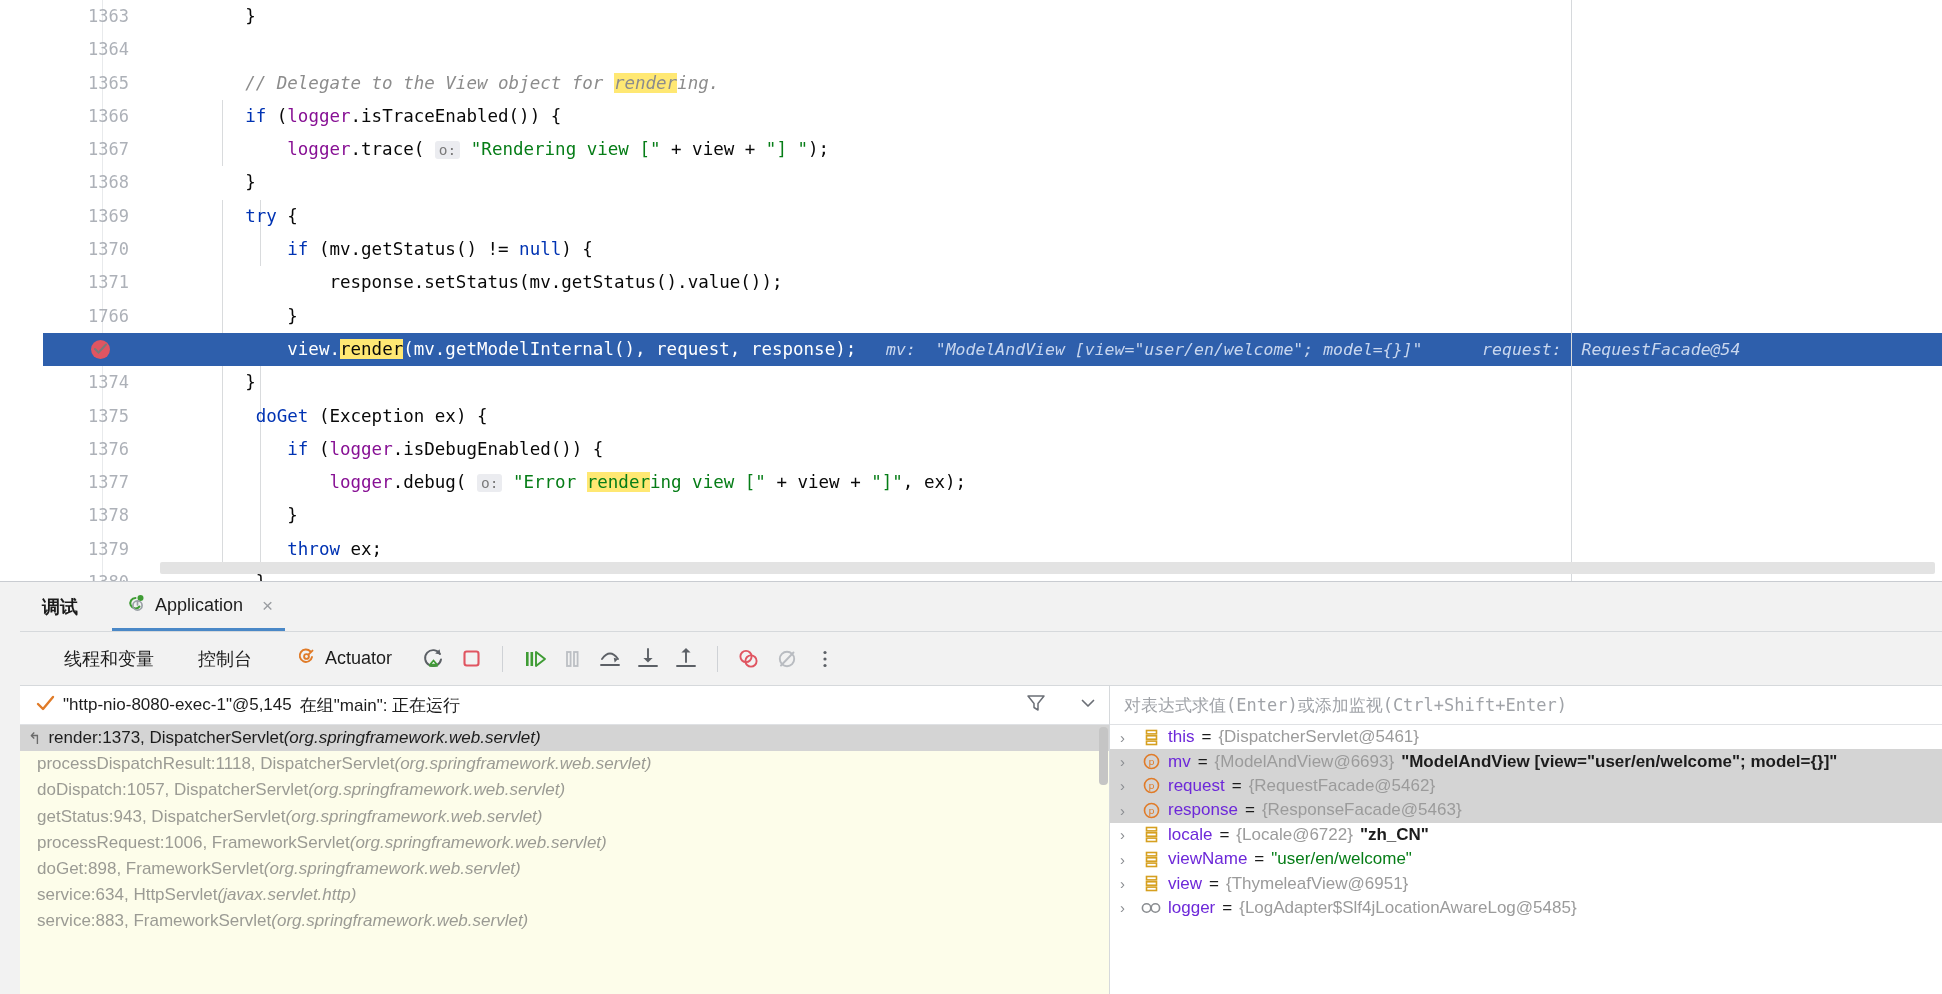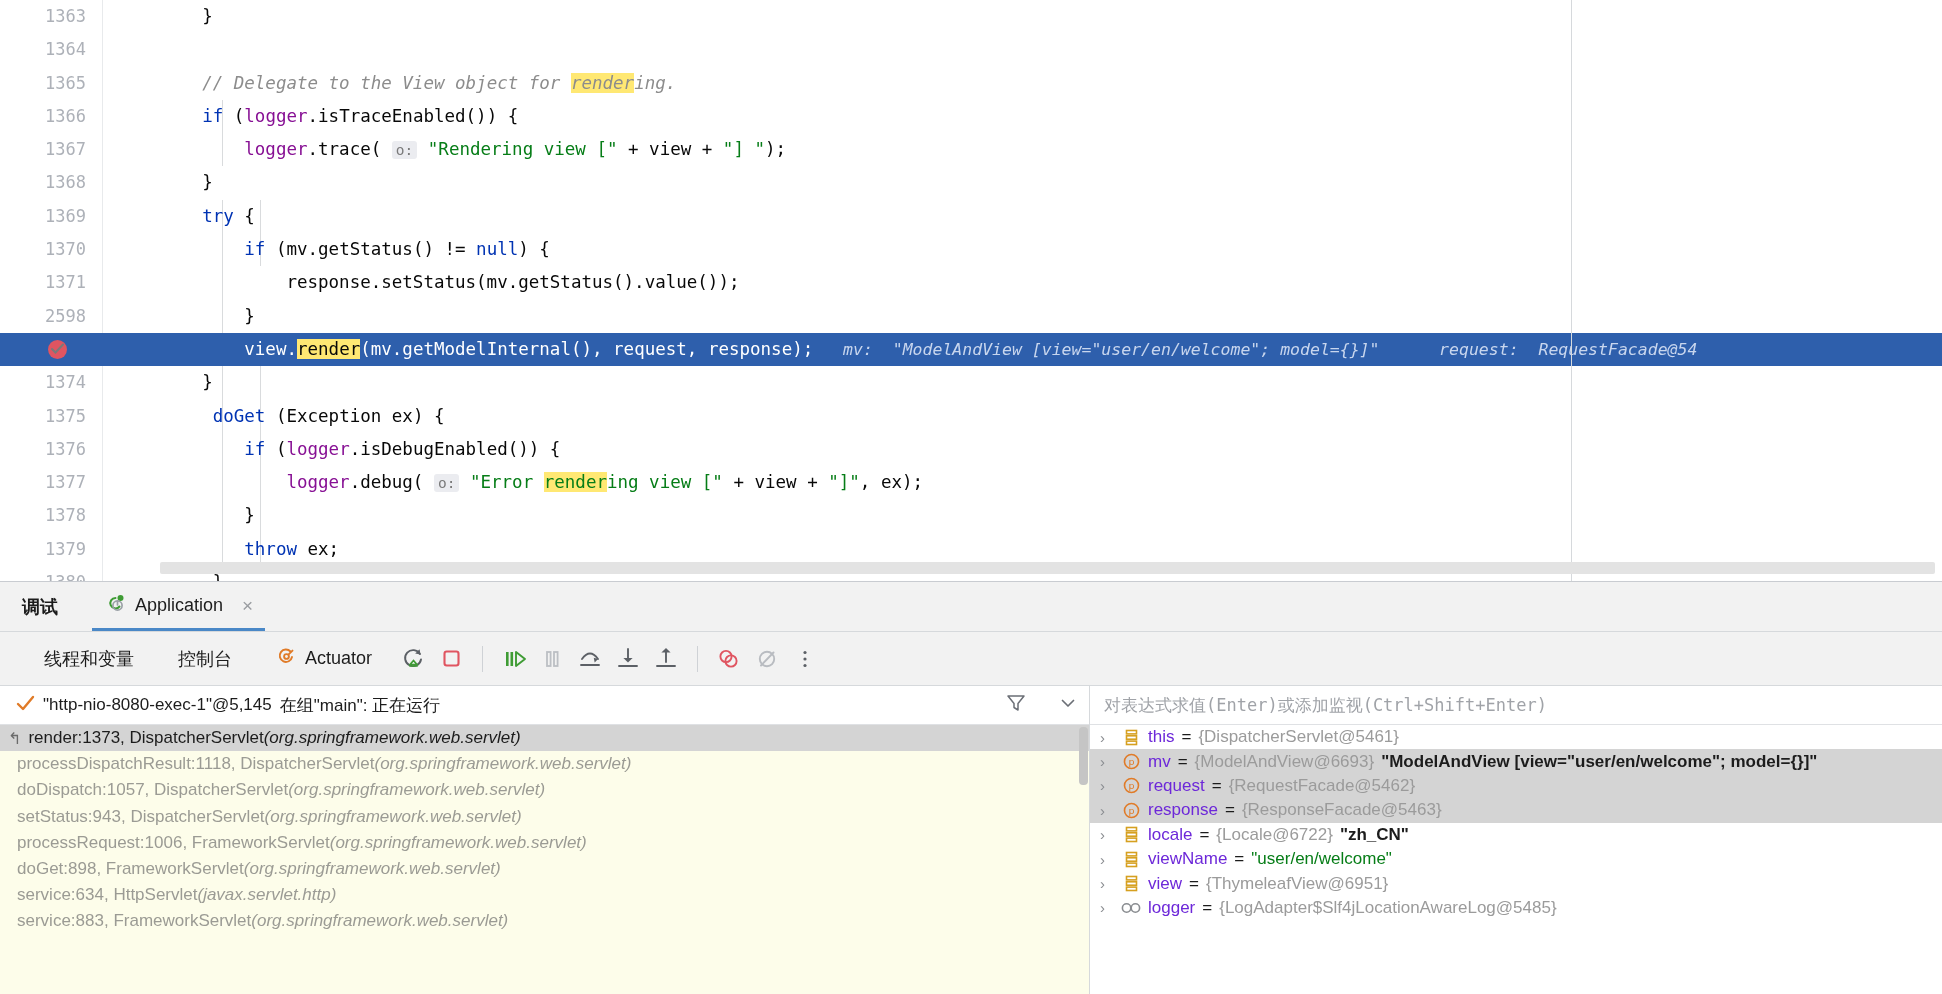--- a/index.html
+++ b/index.html
@@ -17,20 +17,21 @@
     height: 582px;
     background: #ffffff;
     overflow: hidden;
     border-bottom: 1px solid #c9ccd1;
   }
   .code-area {
     position: absolute; inset: 0;
     font-family: "DejaVu Sans Mono", monospace;
     font-size: 17.5px;
     line-height: 33.3px;
+    margin-left: 43px;
   }
   .line {
     position: relative;
     height: 33.3px;
     white-space: pre;
     display: flex;
     align-items: center;
   }
   .line.cur { background: #fdfaee; }
   .gutter-num {
@@ -110,21 +111,21 @@
     width: 1px; background: #d6d9dc; z-index: 3;
   }
 
   .hscroll {
     position: absolute; left: 160px; right: 7px; bottom: 7px;
     height: 12px; background: #e3e3e3; border-radius: 2px;
     z-index: 5;
   }
 
   
-  .debug-win { flex: 1; display: flex; flex-direction: column; background: #f2f2f2; min-height: 0; }
+  .debug-win { flex: 1; display: flex; flex-direction: column; background: #f2f2f2; min-height: 0; padding-left: 20px; }
 
   .dbg-tabs {
     height: 50px; display: flex; align-items: stretch;
     background: #f2f2f2;
     border-bottom: 1px solid #d6d9dc;
     padding-left: 22px;
   }
   .dbg-title {
     display: flex; align-items: center;
     font-size: 18px; color: #1c1c1c; font-weight: 700;
@@ -279,21 +280,21 @@
           <span class="code-text"><span class="plain">        </span><span class="kw">if</span><span class="plain"> (mv.getStatus() != </span><span class="kw">null</span><span class="plain">) {</span></span>
         </div>
 
         <div class="line">
           <span class="gutter-num">1371</span>
           <span class="gutter-band"></span>
           <span class="code-text"><span class="plain">            </span><span class="plain">response.setStatus(mv.getStatus().value());</span></span>
         </div>
 
         <div class="line">
-          <span class="gutter-num">2598</span>
+          <span class="gutter-num">1766</span>
           <span class="gutter-band"></span>
           <span class="code-text"><span class="plain">        </span><span class="plain">}</span></span>
         </div>
 
         <div class="line cur exec-line">
           <span class="bp-icon">
             <svg width="13" height="13" viewBox="0 0 13 13">
                 <path d="M1 6 L4.5 9.5 L12 1.5" stroke="#7a7a7a" stroke-width="2" fill="none" stroke-linecap="round"></path>
               </svg>
           </span>
@@ -490,21 +491,21 @@
           </div>
           <div class="frame">
             <span>processDispatchResult:1118, DispatcherServlet </span>
             <span class="pkg">(org.springframework.web.servlet)</span>
           </div>
           <div class="frame">
             <span>doDispatch:1057, DispatcherServlet </span>
             <span class="pkg">(org.springframework.web.servlet)</span>
           </div>
           <div class="frame">
-            <span>setStatus:943, DispatcherServlet </span>
+            <span>getStatus:943, DispatcherServlet </span>
             <span class="pkg">(org.springframework.web.servlet)</span>
           </div>
           <div class="frame">
             <span>processRequest:1006, FrameworkServlet </span>
             <span class="pkg">(org.springframework.web.servlet)</span>
           </div>
           <div class="frame">
             <span>doGet:898, FrameworkServlet </span>
             <span class="pkg">(org.springframework.web.servlet)</span>
           </div>

